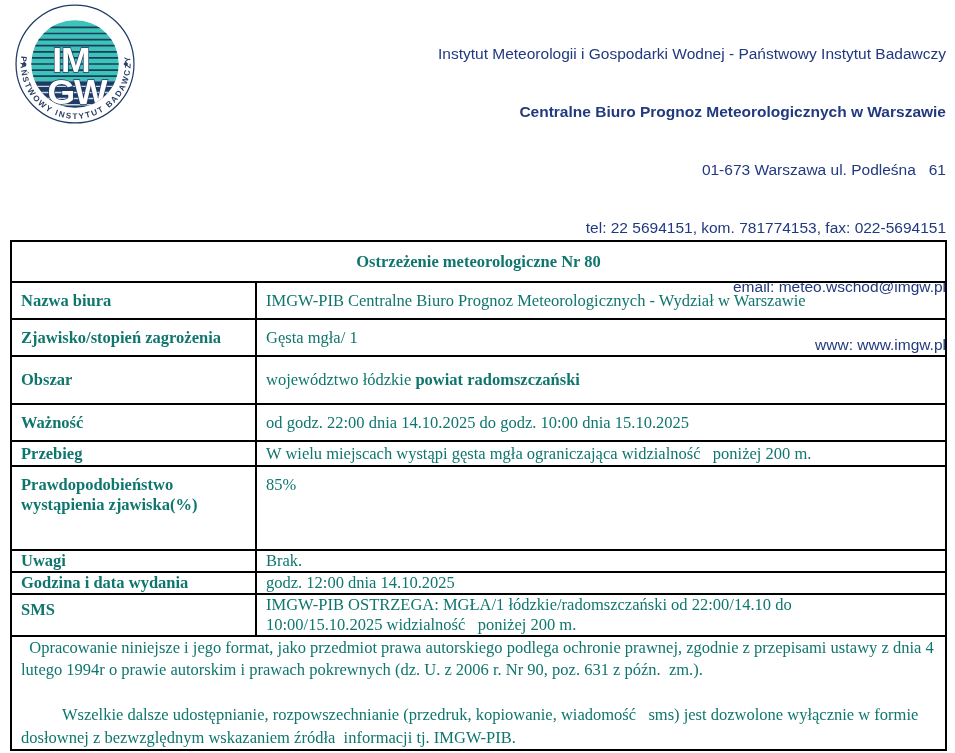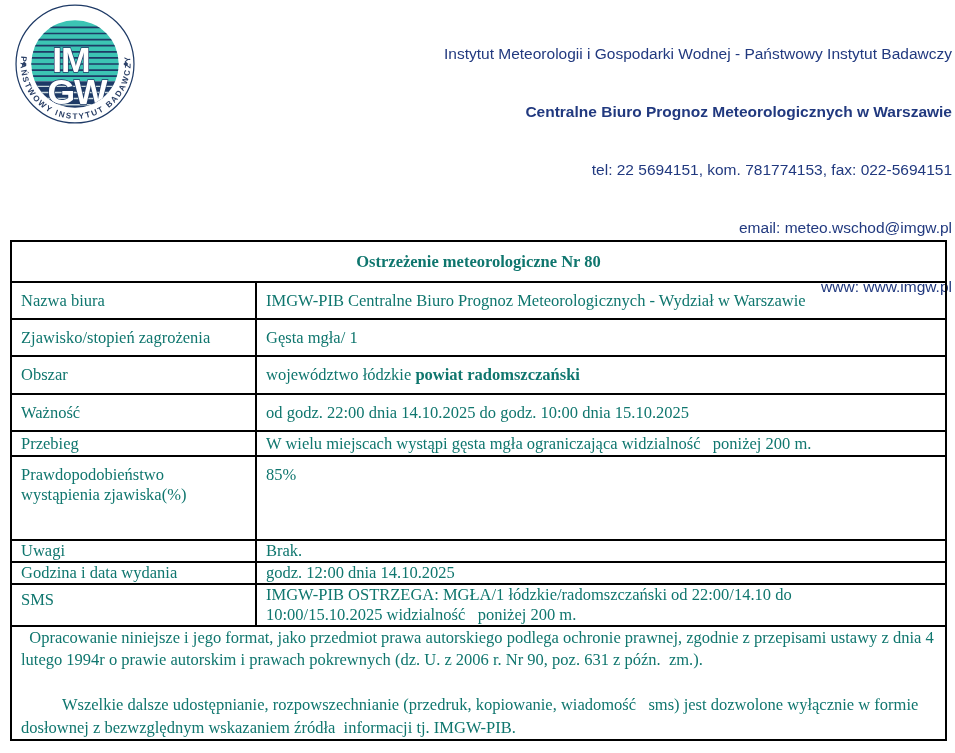--- a/index.html
+++ b/index.html
@@ -5,21 +5,21 @@
   html,body{margin:0;padding:0;background:#ffffff;}
   .page{
     position:relative;
     width:955px;height:753px;
     background:#ffffff;
     overflow:hidden;
     font-family:"Liberation Serif", serif;
   }
   
   .org-header{
-    position:absolute; top:5px; right:3px;
+    position:absolute; top:5px; right:9px;
     text-align:right;
     color:#21397f;
     font-family:"Liberation Sans", sans-serif;
     font-size:15.5px;
     line-height:19.4px;
     white-space:pre-wrap;
   }
   .org-header .bold{font-weight:bold;}
   
   .logo-wrap{position:absolute; left:14px; top:3px; width:122px; height:122px;}
@@ -40,21 +40,21 @@
     overflow:hidden;
   }
   td.title-cell{
     height:39px;
     text-align:center;
     color:#fe0000;
     font-weight:bold;
     font-size:20.5px;
     padding:0;
   }
-  td.label-cell{font-weight:normal; padding:0 4px 0 6px;}
+  td.label-cell{font-weight:bold; padding:0 4px 0 6px;}
   tr.r-top td{vertical-align:top; padding-top:8px;}
   td.footer-cell{
     padding:3px 7px 2px 7px;
     line-height:22.4px;
     vertical-align:top;
   }
   .bold-inline{font-weight:bold;text-align:right;}
 </style>
 </head>
 <body>
@@ -106,20 +106,21 @@
         <textPath href="#bottomArc" startOffset="50%" text-anchor="middle">PAŃSTWOWY INSTYTUT BADAWCZY</textPath>
       </text>
       <rect x="8.3" y="58.3" width="3.4" height="3.4" fill="#2a3f66" transform="rotate(45 10 60)"></rect>
       <rect x="108.3" y="58.3" width="3.4" height="3.4" fill="#2a3f66" transform="rotate(45 110 60)"></rect>
     </svg>
   </div>
 
   <div class="org-header">
     <div>Instytut Meteorologii i Gospodarki Wodnej - Państwowy Instytut Badawczy</div>
     <div class="bold">Centralne Biuro Prognoz Meteorologicznych w Warszawie</div>
+    <div>01-673 Warszawa ul. Podleśna   61</div>
     <div>tel: 22 5694151, kom. 781774153, fax: 022-5694151</div>
     <div>email: meteo.wschod@imgw.pl</div>
     <div>www: www.imgw.pl</div>
   </div>
 
   <table class="warning">
     <colgroup>
         <col style="width:245px">
         <col>
       </colgroup>
@@ -128,21 +129,21 @@
       <td class="title-cell" colspan="2">Ostrzeżenie meteorologiczne Nr 80</td>
     </tr>
     <tr style="height:37px">
       <td class="label-cell">Nazwa biura</td>
       <td>IMGW-PIB Centralne Biuro Prognoz Meteorologicznych - Wydział w Warszawie</td>
     </tr>
     <tr style="height:37px">
       <td class="label-cell">Zjawisko/stopień zagrożenia</td>
       <td>Gęsta mgła/ 1</td>
     </tr>
-    <tr style="height:38px">
+    <tr style="height:48px">
       <td class="label-cell">Obszar</td>
       <td><span>województwo łódzkie </span><span class="bold-inline">powiat radomszczański</span></td>
     </tr>
     <tr style="height:37px">
       <td class="label-cell">Ważność</td>
       <td>od godz. 22:00 dnia 14.10.2025 do godz. 10:00 dnia 15.10.2025</td>
     </tr>
     <tr style="height:25px">
       <td class="label-cell">Przebieg</td>
       <td>W wielu miejscach wystąpi gęsta mgła ograniczająca widzialność   poniżej 200 m.</td>

